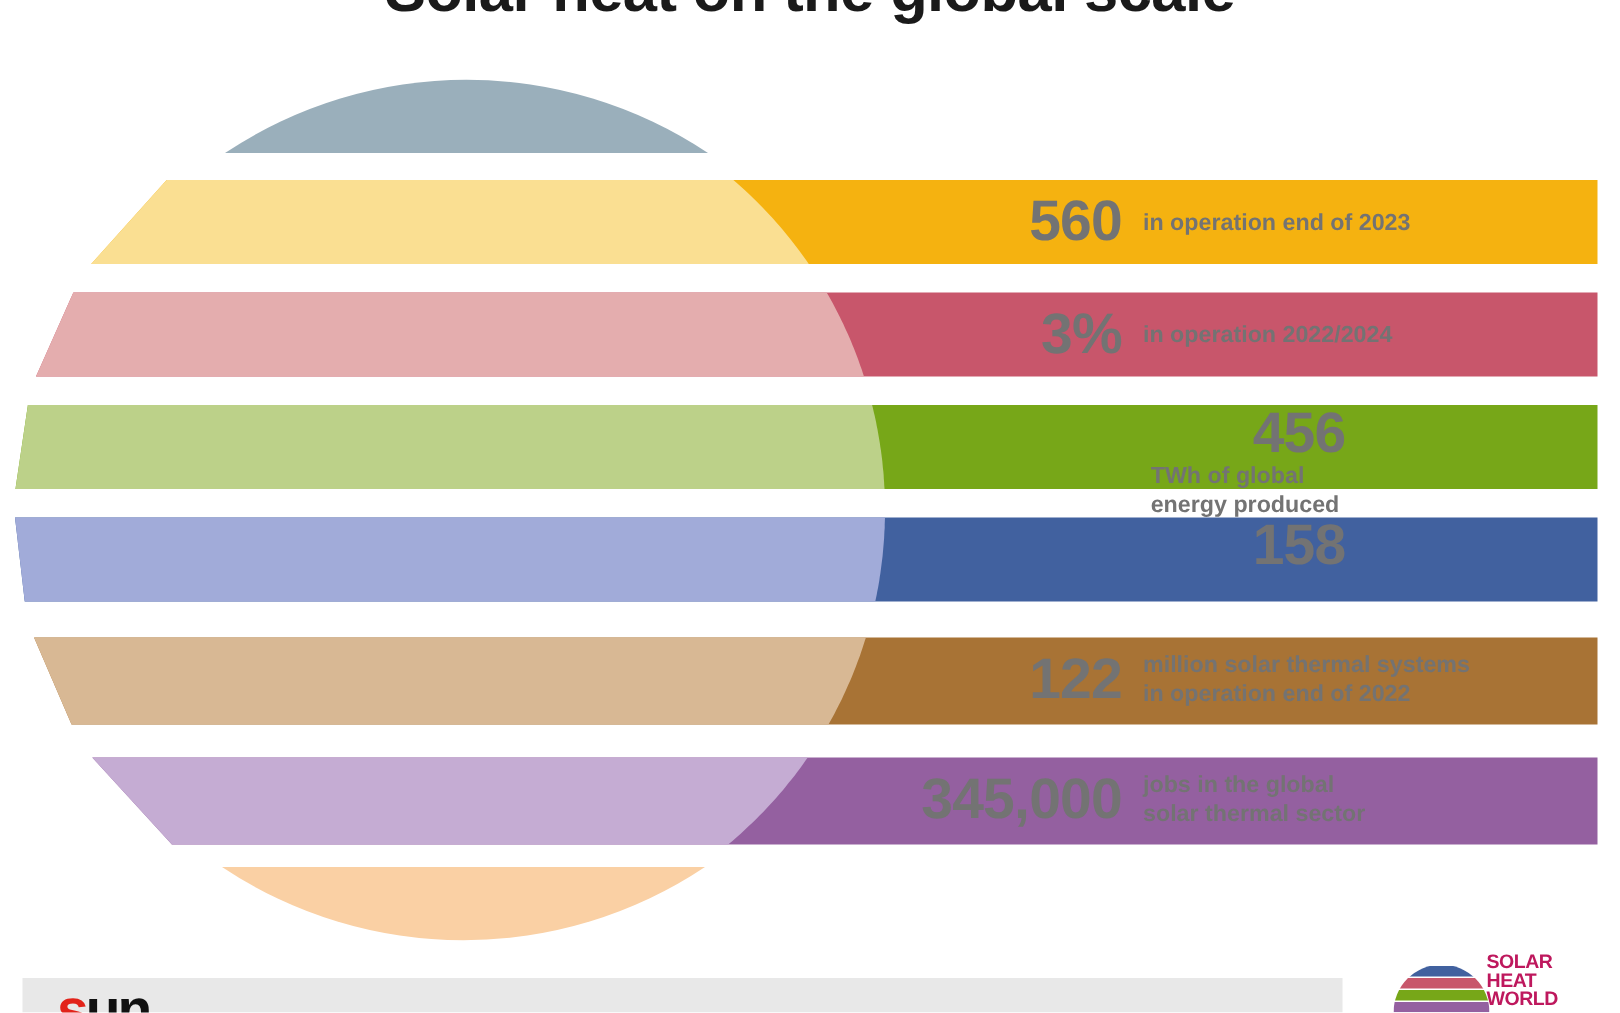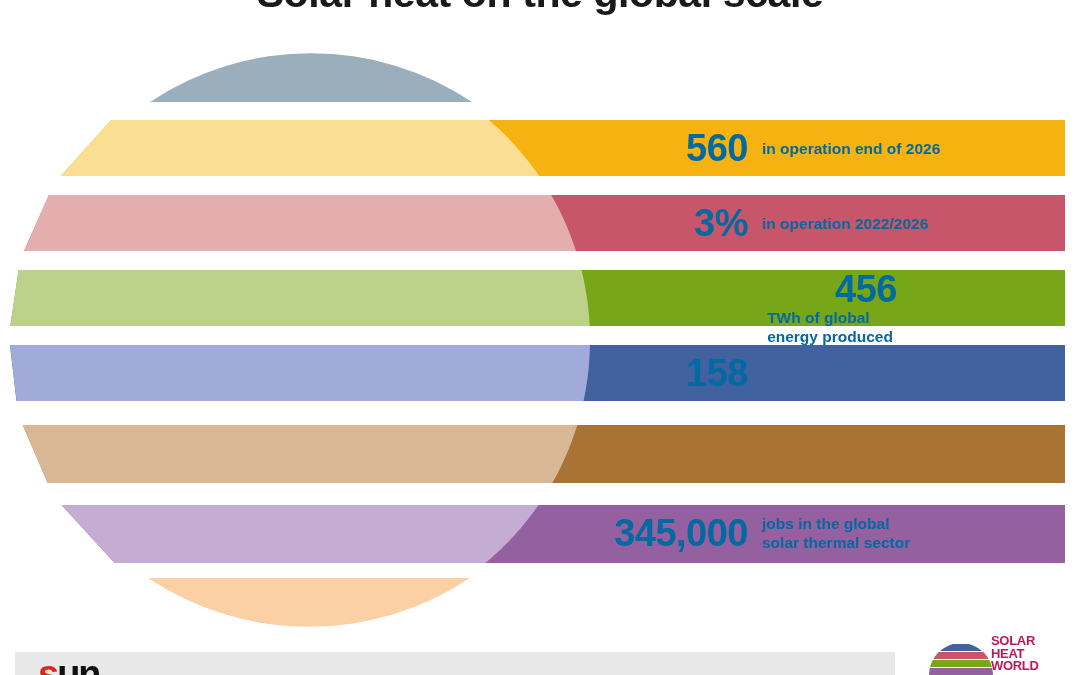--- a/index.html
+++ b/index.html
@@ -45,21 +45,21 @@
     width: 1080px;
     height: 660px;
   }
   #viz svg { display: block; }
 
   
   .bar-text {
     position: absolute;
     display: flex;
     align-items: center;
-    color: #0369a1;
+    color: #737373;
     height: 56px;
   }
   .bar-value {
     font-size: 38px;
     font-weight: bold;
     letter-spacing: -0.5px;
     text-align: right;
     line-height: 1;
     padding-right: 14px;
     white-space: nowrap;
@@ -155,43 +155,50 @@
           <path d="M 22.7 425 L 577.3 425.0 L 576.5 427.4 L 575.7 429.8 L 574.9 432.3 L 574.1 434.7 L 573.3 437.1 L 572.4 439.5 L 571.5 441.9 L 570.6 444.3 L 569.6 446.8 L 568.7 449.2 L 567.7 451.6 L 566.7 454.0 L 565.6 456.4 L 564.5 458.8 L 563.4 461.3 L 562.3 463.7 L 561.2 466.1 L 560.0 468.5 L 558.8 470.9 L 557.5 473.3 L 556.3 475.8 L 555.0 478.2 L 553.6 480.6 L 552.3 483.0 L 47.7 483 Z" fill="#d8b894"></path>
           <path d="M 61.5 505 L 1065 505 L 1065 563 L 114.6 563 Z" fill="#9460a0"></path>
           <path d="M 61.5 505 L 538.5 505.0 L 536.8 507.4 L 535.1 509.8 L 533.3 512.3 L 531.5 514.7 L 529.7 517.1 L 527.8 519.5 L 525.8 521.9 L 523.9 524.3 L 521.9 526.8 L 519.8 529.2 L 517.7 531.6 L 515.6 534.0 L 513.4 536.4 L 511.1 538.8 L 508.8 541.3 L 506.4 543.7 L 504.0 546.1 L 501.6 548.5 L 499.0 550.9 L 496.4 553.3 L 493.8 555.8 L 491.1 558.2 L 488.3 560.6 L 485.4 563.0 L 114.6 563 Z" fill="#c5acd3"></path>
         </g>
     </svg>
   </div>
 
   <div class="bar-text" style="left:600px; top:120px; width:460px;">
     <div class="bar-value" style="width:148px;">560</div>
     <div class="bar-desc">
-      <div>in operation end of 2026</div>
+      <div>in operation end of 2023</div>
     </div>
   </div>
 
   <div class="bar-text" style="left:600px; top:195px; width:460px;">
     <div class="bar-value" style="width:148px;">3%</div>
     <div class="bar-desc">
-      <div>in operation 2022/2026</div>
+      <div>in operation 2022/2024</div>
     </div>
   </div>
 
   <div class="bar-text" style="left:600px; top:270px; width:460px;flex-direction:column;">
     <div class="bar-value" style="width:148px;">456</div>
     <div class="bar-desc">
       <div>TWh of global</div>
       <div>energy produced</div>
     </div>
   </div>
 
-  <div class="bar-text" style="left:600px; top:345px; width:460px;">
+  <div class="bar-text" style="left:600px; top:345px; width:460px;flex-direction:column;">
     <div class="bar-value" style="width:148px;">158</div>
   </div>
 
+  <div class="bar-text" style="left:600px; top:425px; width:460px;">
+    <div class="bar-value" style="width:148px;">122</div>
+    <div class="bar-desc">
+      <div>million solar thermal systems</div>
+      <div>in operation end of 2022</div>
+    </div>
+  </div>
 
   <div class="bar-text" style="left:520px; top:505px; width:540px;">
     <div class="bar-value" style="width:228px;">345,000</div>
     <div class="bar-desc">
       <div>jobs in the global</div>
       <div>solar thermal sector</div>
     </div>
   </div>
 
   <div id="footer-band"></div>

